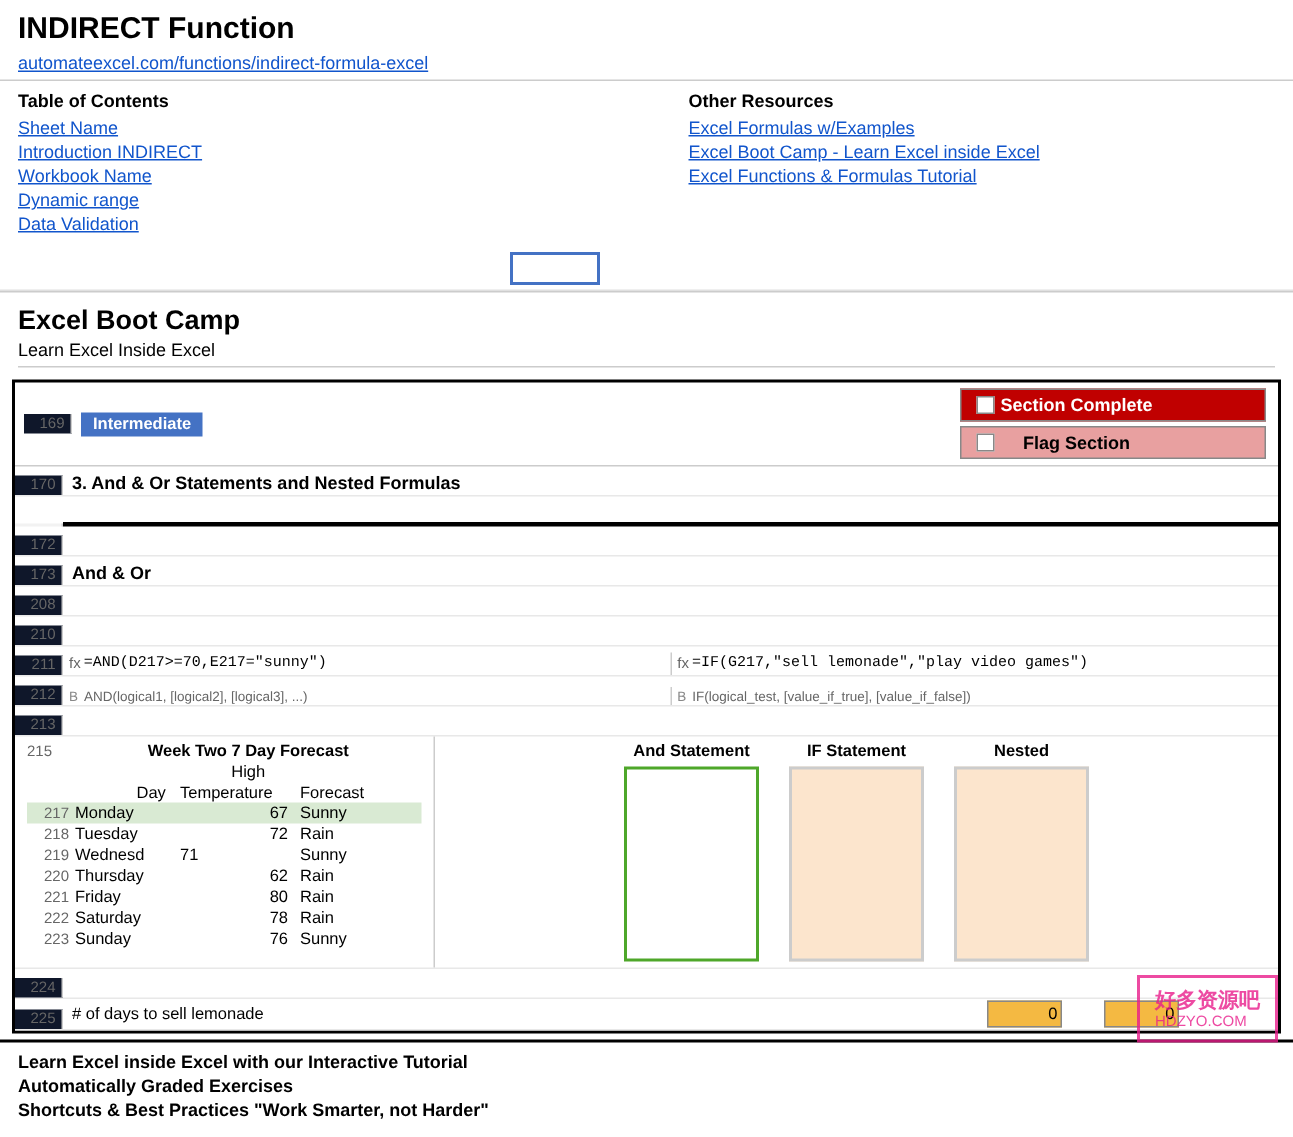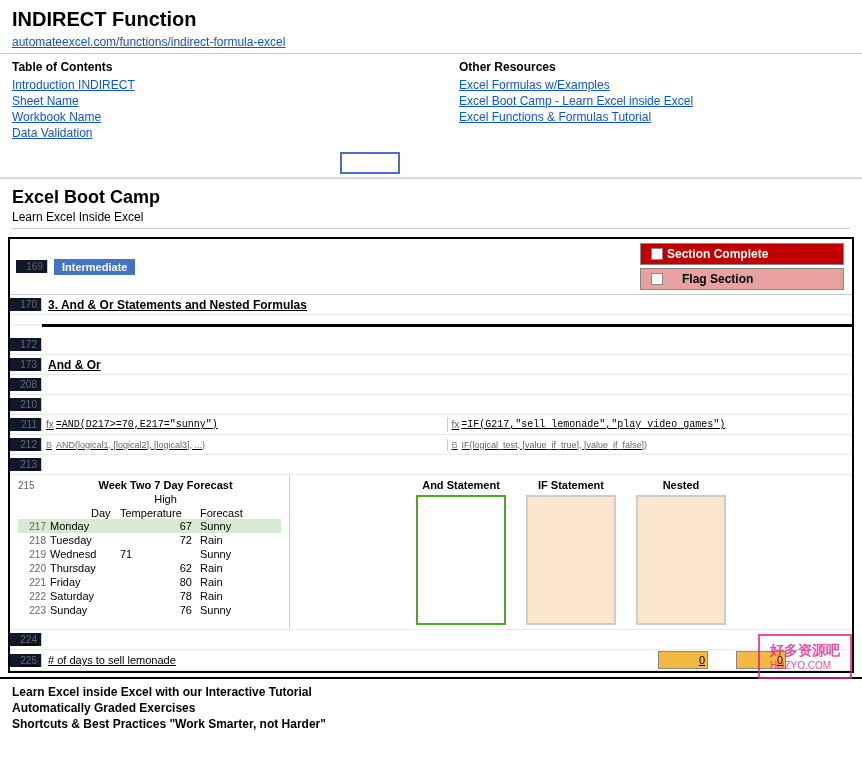--- a/index.html
+++ b/index.html
@@ -51,21 +51,21 @@
     .footer-line { font-size: 12px; font-weight: bold; color: #000; margin-bottom: 2px; }
 
     
     .watermark { position: absolute; bottom: 60px; right: 10px; border: 2px solid #e91e8c; padding: 6px 10px; opacity: 0.8; z-index: 10; }
     .watermark-text { color: #e91e8c; font-size: 14px; font-weight: bold; }
     .watermark-sub { color: #e91e8c; font-size: 10px; }
 
     .outer-wrapper { position: relative; }
 
     
-    .content-row { display: flex; border-bottom: 1px solid #e8e8e8; align-items: center; min-height: 20px; text-decoration: underline; }
+    .content-row { display: flex; border-bottom: 1px solid #e8e8e8; align-items: flex-end; min-height: 20px; }
     .rn { width: 32px; min-width: 32px; background: #0f172a; border-right: 1px solid #ccc; display: flex; align-items: center; justify-content: flex-end; padding: 1px 4px; color: #666; font-size: 10px; }
     .rc { flex: 1; padding: 1px 6px; display: flex; align-items: center; }
 
     
     .top-spreadsheet-row { display: flex; border-bottom: 1px solid #ccc; }
     .top-left { flex: 1; display: flex; align-items: center; padding: 4px 6px; gap: 6px; }
     .top-right { width: 220px; display: flex; flex-direction: column; gap: 3px; padding: 4px 8px; }
   </style>
 </head>
 <body>
@@ -76,23 +76,24 @@
     <div class="page-header">
       <div class="page-title">INDIRECT Function</div>
       <div class="page-url">
         <a>automateexcel.com/functions/indirect-formula-excel</a>
       </div>
     </div>
 
     <div class="top-section">
       <div class="toc-col">
         <div class="toc-title">Table of Contents</div>
+        <a class="toc-link">Sheet Name</a>
         <a class="toc-link">Introduction INDIRECT</a>
-        <a class="toc-link">Sheet Name</a>
         <a class="toc-link">Workbook Name</a>
+        <a class="toc-link">Dynamic range</a>
         <a class="toc-link">Data Validation</a>
       </div>
       <div class="resources-col">
         <div class="resources-title">Other Resources</div>
         <a class="resource-link">Excel Formulas w/Examples</a>
         <a class="resource-link">Excel Boot Camp - Learn Excel inside Excel</a>
         <a class="resource-link">Excel Functions &amp; Formulas Tutorial</a>
       </div>
     </div>
 

